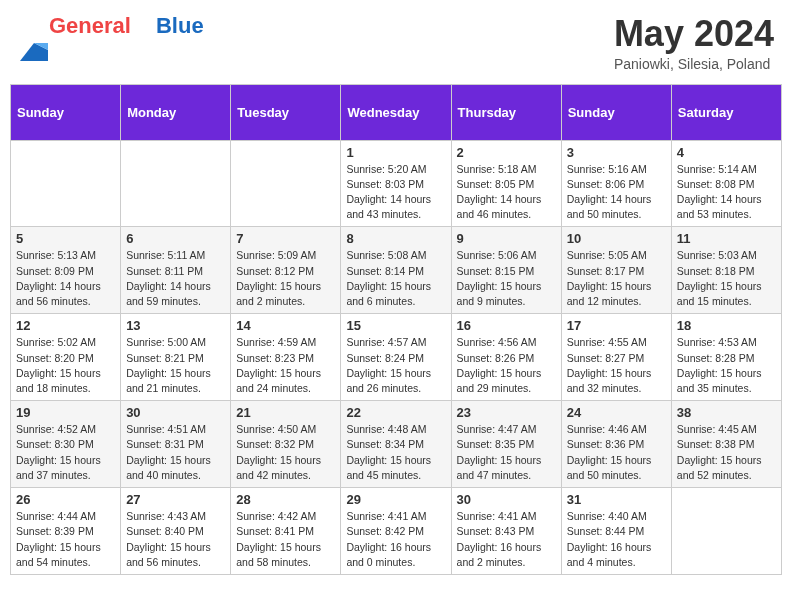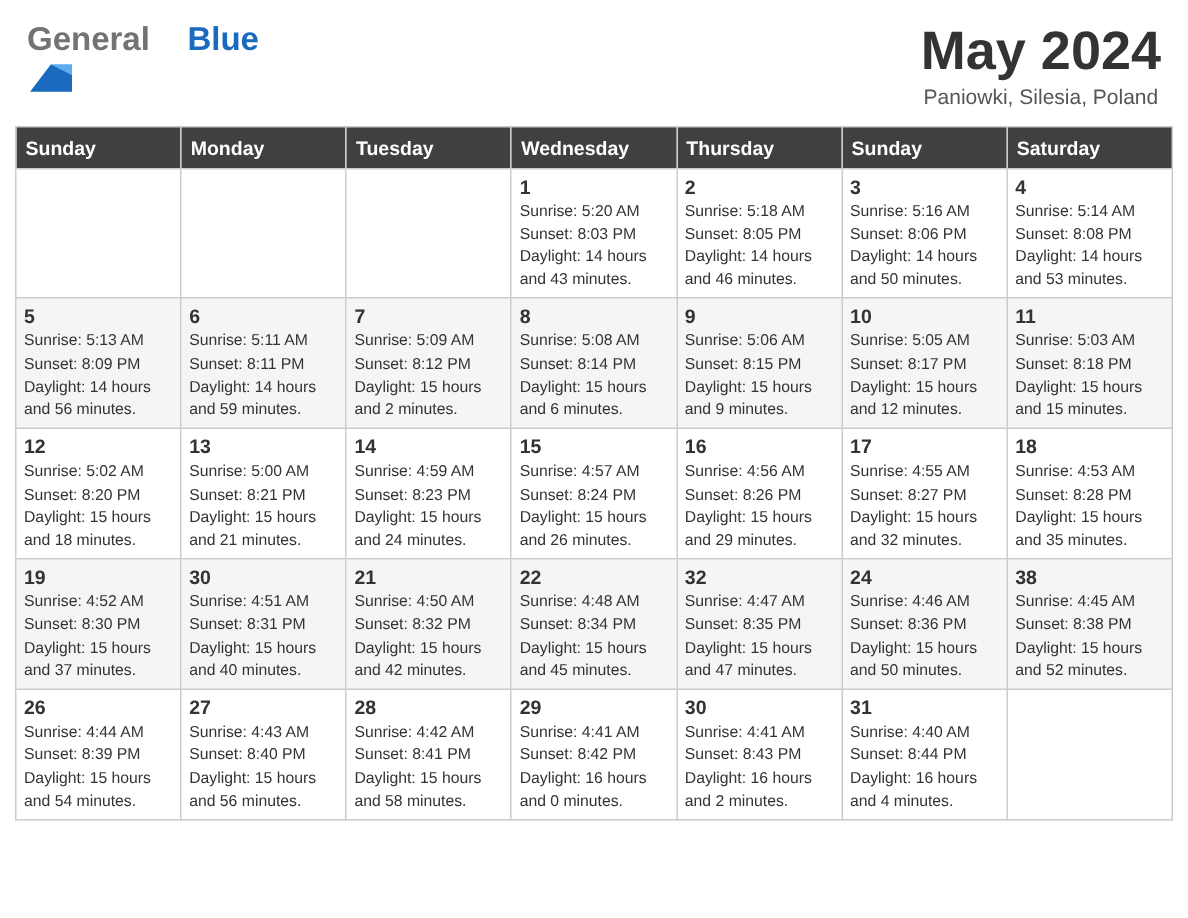--- a/index.html
+++ b/index.html
@@ -19,51 +19,51 @@
     }
     .logo {
       display: flex;
       align-items: center;
     }
     .logo-text {
       font-size: 22px;
       font-weight: bold;
       line-height: 1.1;
     }
-    .logo-general { color: #737373; }
+    .logo-general { color: #ef4444; margin-left: 31px; }
     .logo-blue { color: #1a6abf; padding-left: 25px; }
     .logo-icon {
       width: 28px;
       height: 28px;
       margin-left: 2px;
     }
     .title-block {
-      text-align: center;
+      text-align: left;
     }
     .month-title {
       font-size: 36px;
       font-weight: bold;
       color: #333;
       line-height: 1.1;
     }
     .subtitle {
       font-size: 14px;
       color: #555;
       margin-top: 2px;
     }
     .calendar {
       width: 100%;
       border-collapse: collapse;
       font-size: 11px;
     }
     .calendar th {
-      background-color: #404040;
+      background-color: #6d28d9;
       color: #fff;
       text-align: left;
-      padding: 6px 6px;
+      padding: 20px 6px;
       font-size: 13px;
       font-weight: bold;
       border: 1px solid #ccc;
     }
     .calendar td {
       border: 1px solid #ccc;
       vertical-align: top;
       padding: 4px 5px;
       width: calc(100% / 7);
       min-height: 80px;
@@ -214,21 +214,21 @@
         </td>
         <td>
           <span class="day-number">21</span>
           <div class="day-info">Sunrise: 4:50 AM<br>Sunset: 8:32 PM<br>Daylight: 15 hours and 42 minutes.</div>
         </td>
         <td>
           <span class="day-number">22</span>
           <div class="day-info">Sunrise: 4:48 AM<br>Sunset: 8:34 PM<br>Daylight: 15 hours and 45 minutes.</div>
         </td>
         <td>
-          <span class="day-number">32</span>
+          <span class="day-number">23</span>
           <div class="day-info">Sunrise: 4:47 AM<br>Sunset: 8:35 PM<br>Daylight: 15 hours and 47 minutes.</div>
         </td>
         <td>
           <span class="day-number">24</span>
           <div class="day-info">Sunrise: 4:46 AM<br>Sunset: 8:36 PM<br>Daylight: 15 hours and 50 minutes.</div>
         </td>
         <td>
           <span class="day-number">38</span>
           <div class="day-info">Sunrise: 4:45 AM<br>Sunset: 8:38 PM<br>Daylight: 15 hours and 52 minutes.</div>
         </td>

